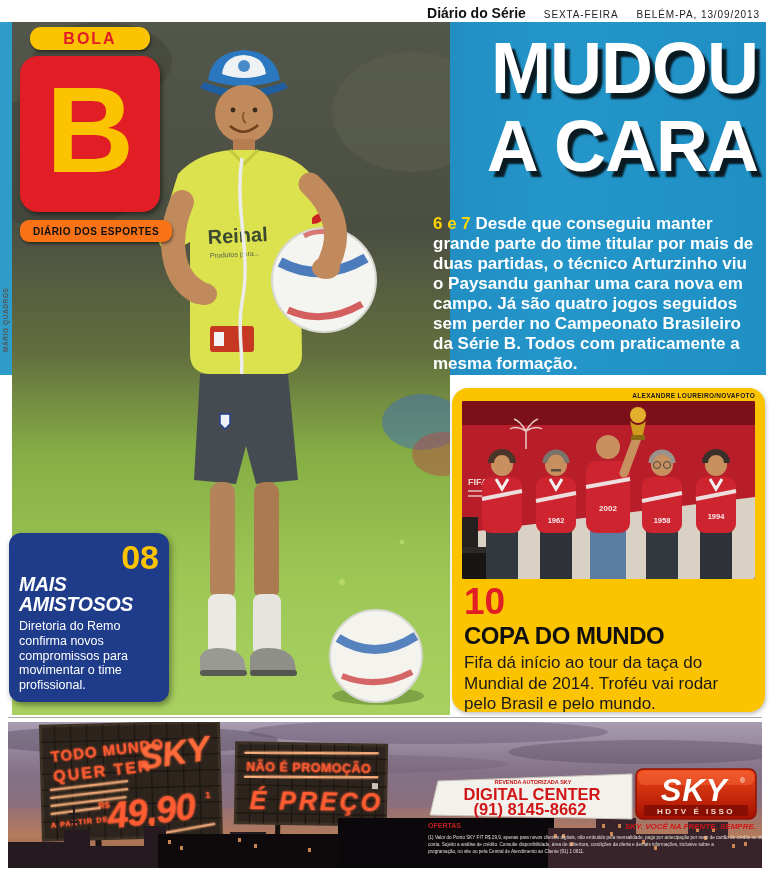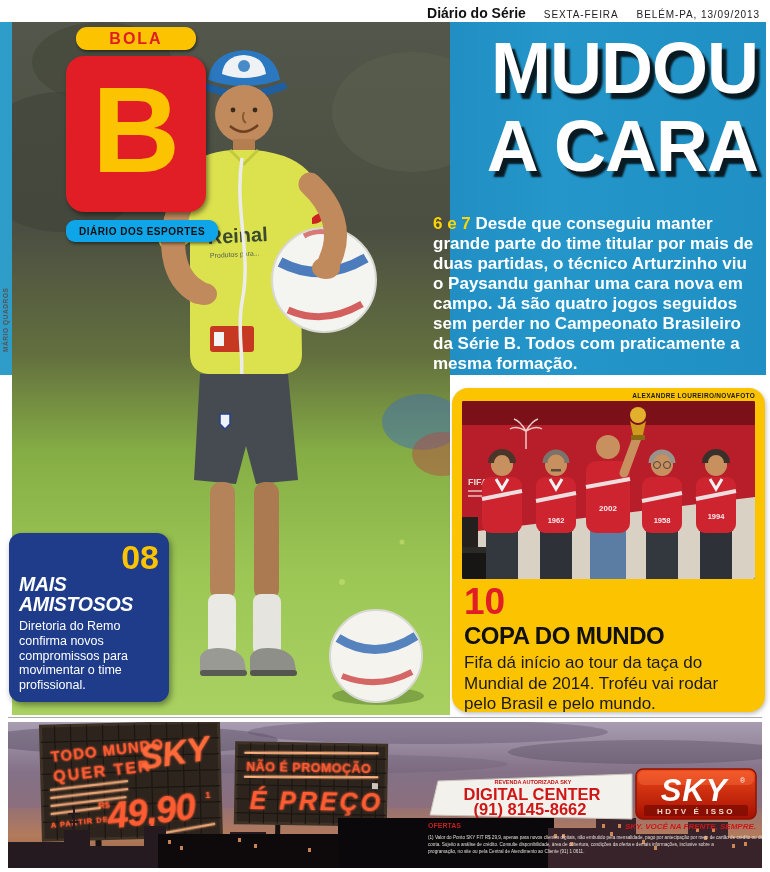--- a/index.html
+++ b/index.html
@@ -16,28 +16,28 @@
      background:linear-gradient(90deg,#2f9dc9 0%,#1d84bc 40%,#2496c9 72%,#1f8fc4 100%);}
 
   
   .main-photo{position:absolute;left:12px;top:22px;width:438px;height:693px;}
   .main-photo svg,.wc-photo svg,.ad svg{display:block;width:100%;height:100%;}
 
   .photo-credit-left{position:absolute;left:2px;top:352px;transform:rotate(-90deg);
      transform-origin:0 0;font-size:6.5px;font-weight:bold;color:#555;letter-spacing:.6px;white-space:nowrap;}
 
   
-  .logo{position:absolute;left:20px;top:27px;width:140px;margin-left:46px;}
+  .logo{position:absolute;left:20px;top:27px;width:140px;}
   .logo-bola{margin:0 10px;height:23px;background:#fcc300;border-radius:11px;display:flex;
      align-items:center;justify-content:center;color:#e11d26;font-weight:900;font-size:16px;
      letter-spacing:2px;box-shadow:1px 2px 3px rgba(0,0,0,.45);}
   .logo-b{margin-top:6px;height:148px;background:#e11d26;border-radius:18px;display:flex;
      align-items:center;justify-content:center;color:#fcc300;font-weight:900;font-size:122px;
      line-height:1;padding-bottom:8px;box-shadow:2px 3px 5px rgba(0,0,0,.45);}
-  .logo-sub{margin-top:8px;height:22px;width:152px;background:#0ea5e9;border-radius:9px;display:flex;
+  .logo-sub{margin-top:8px;height:22px;width:152px;background:#f97316;border-radius:9px;display:flex;
      align-items:center;justify-content:center;color:#101010;font-weight:900;font-size:10px;
      letter-spacing:.5px;box-shadow:1px 2px 3px rgba(0,0,0,.45);}
 
   
   .headline{position:absolute;right:12px;top:30px;text-align:right;color:#fff;font-weight:900;
      font-size:72px;line-height:1.08;letter-spacing:-1px;
      text-shadow:5px 6px 2px rgba(5,5,5,.85);}
   .lede{position:absolute;left:433px;top:214px;width:327px;color:#fff;font-weight:bold;
      font-size:17px;line-height:1.18;}
   .lede .pages{color:#ffd400;font-weight:900;}

